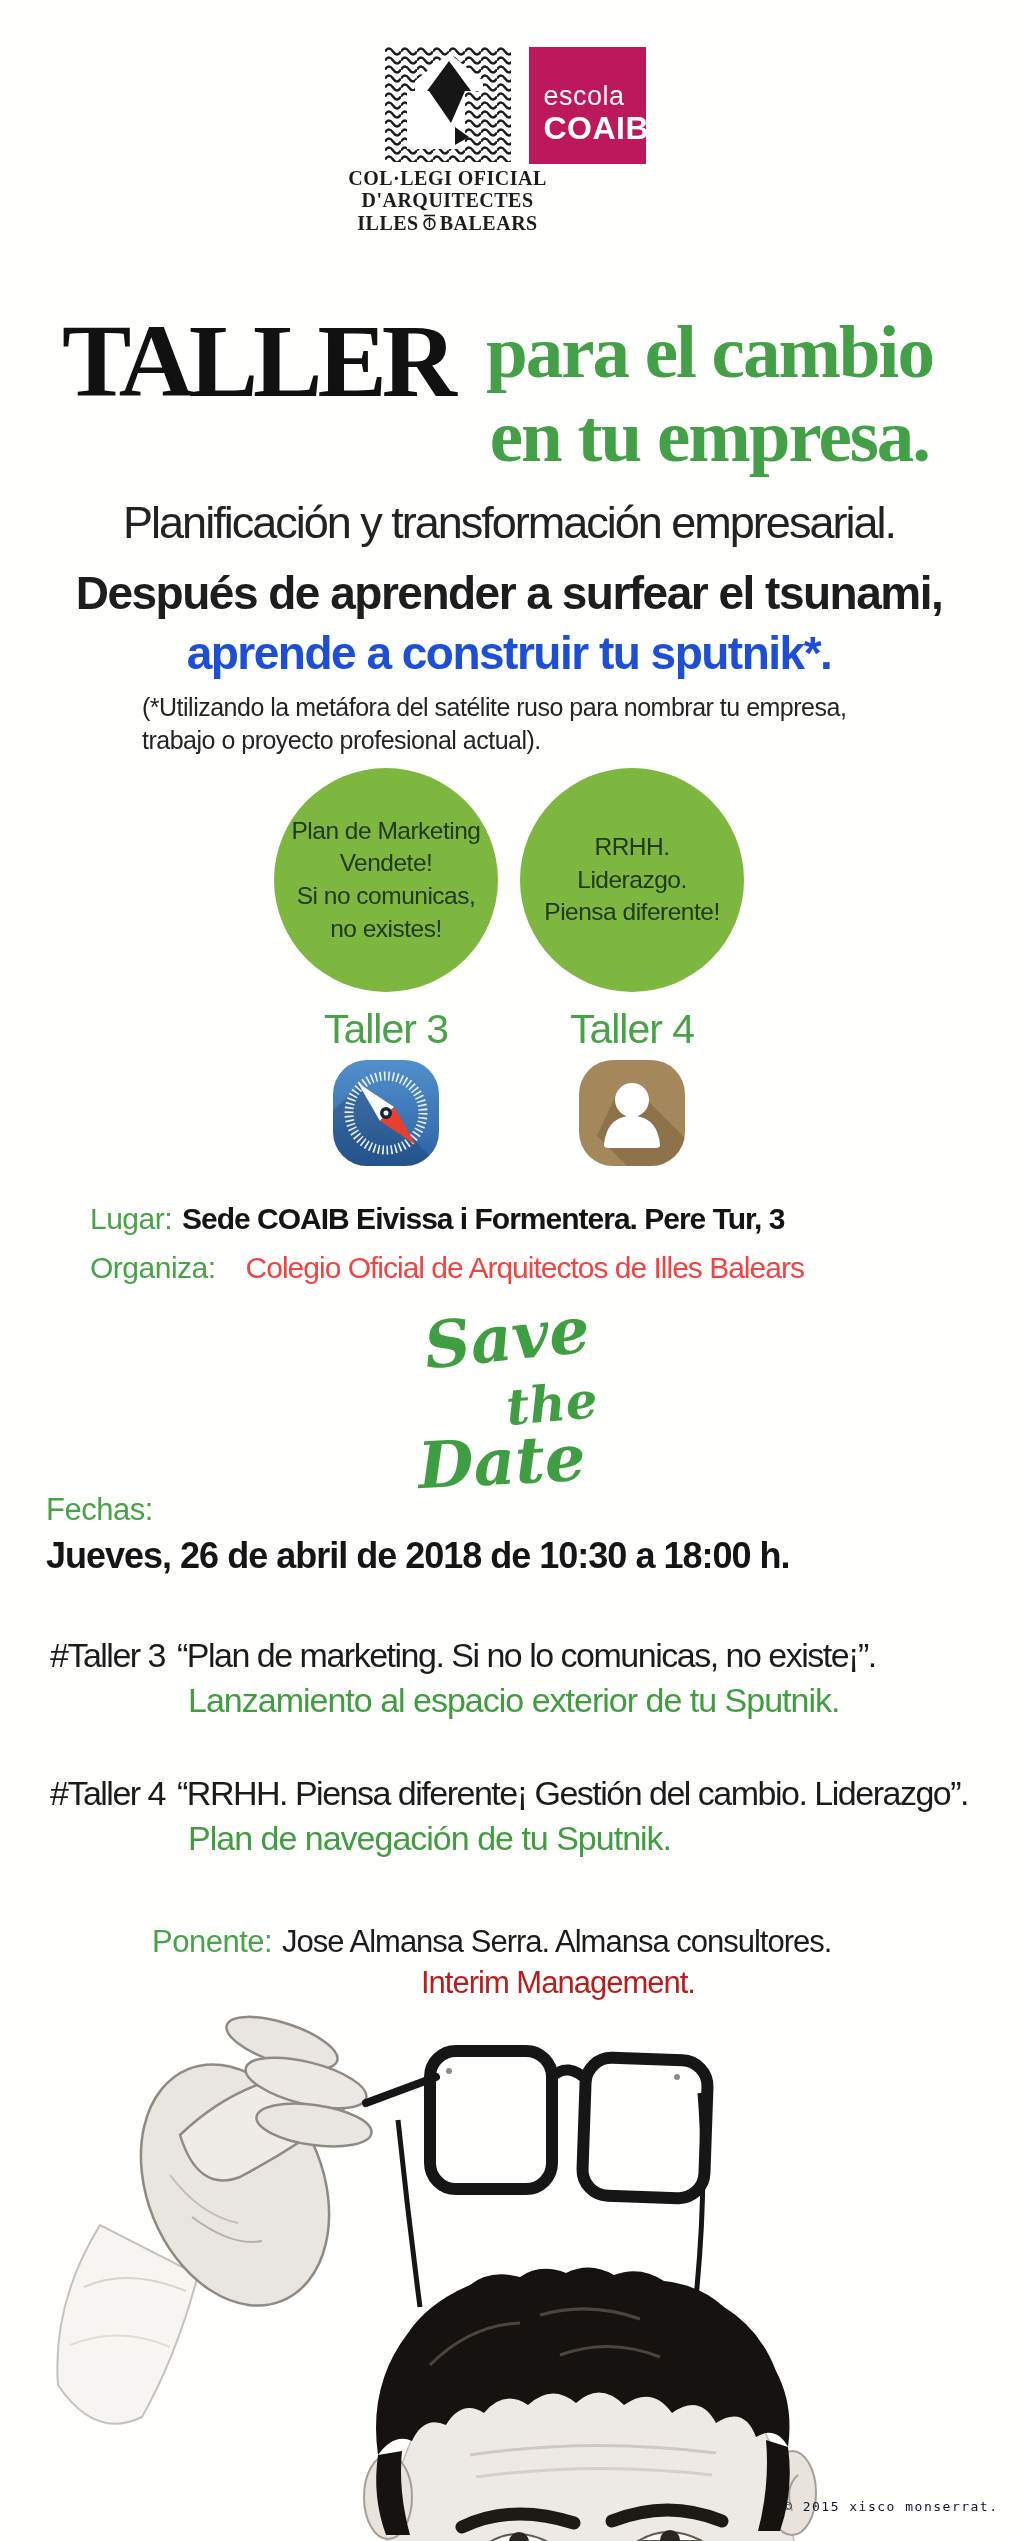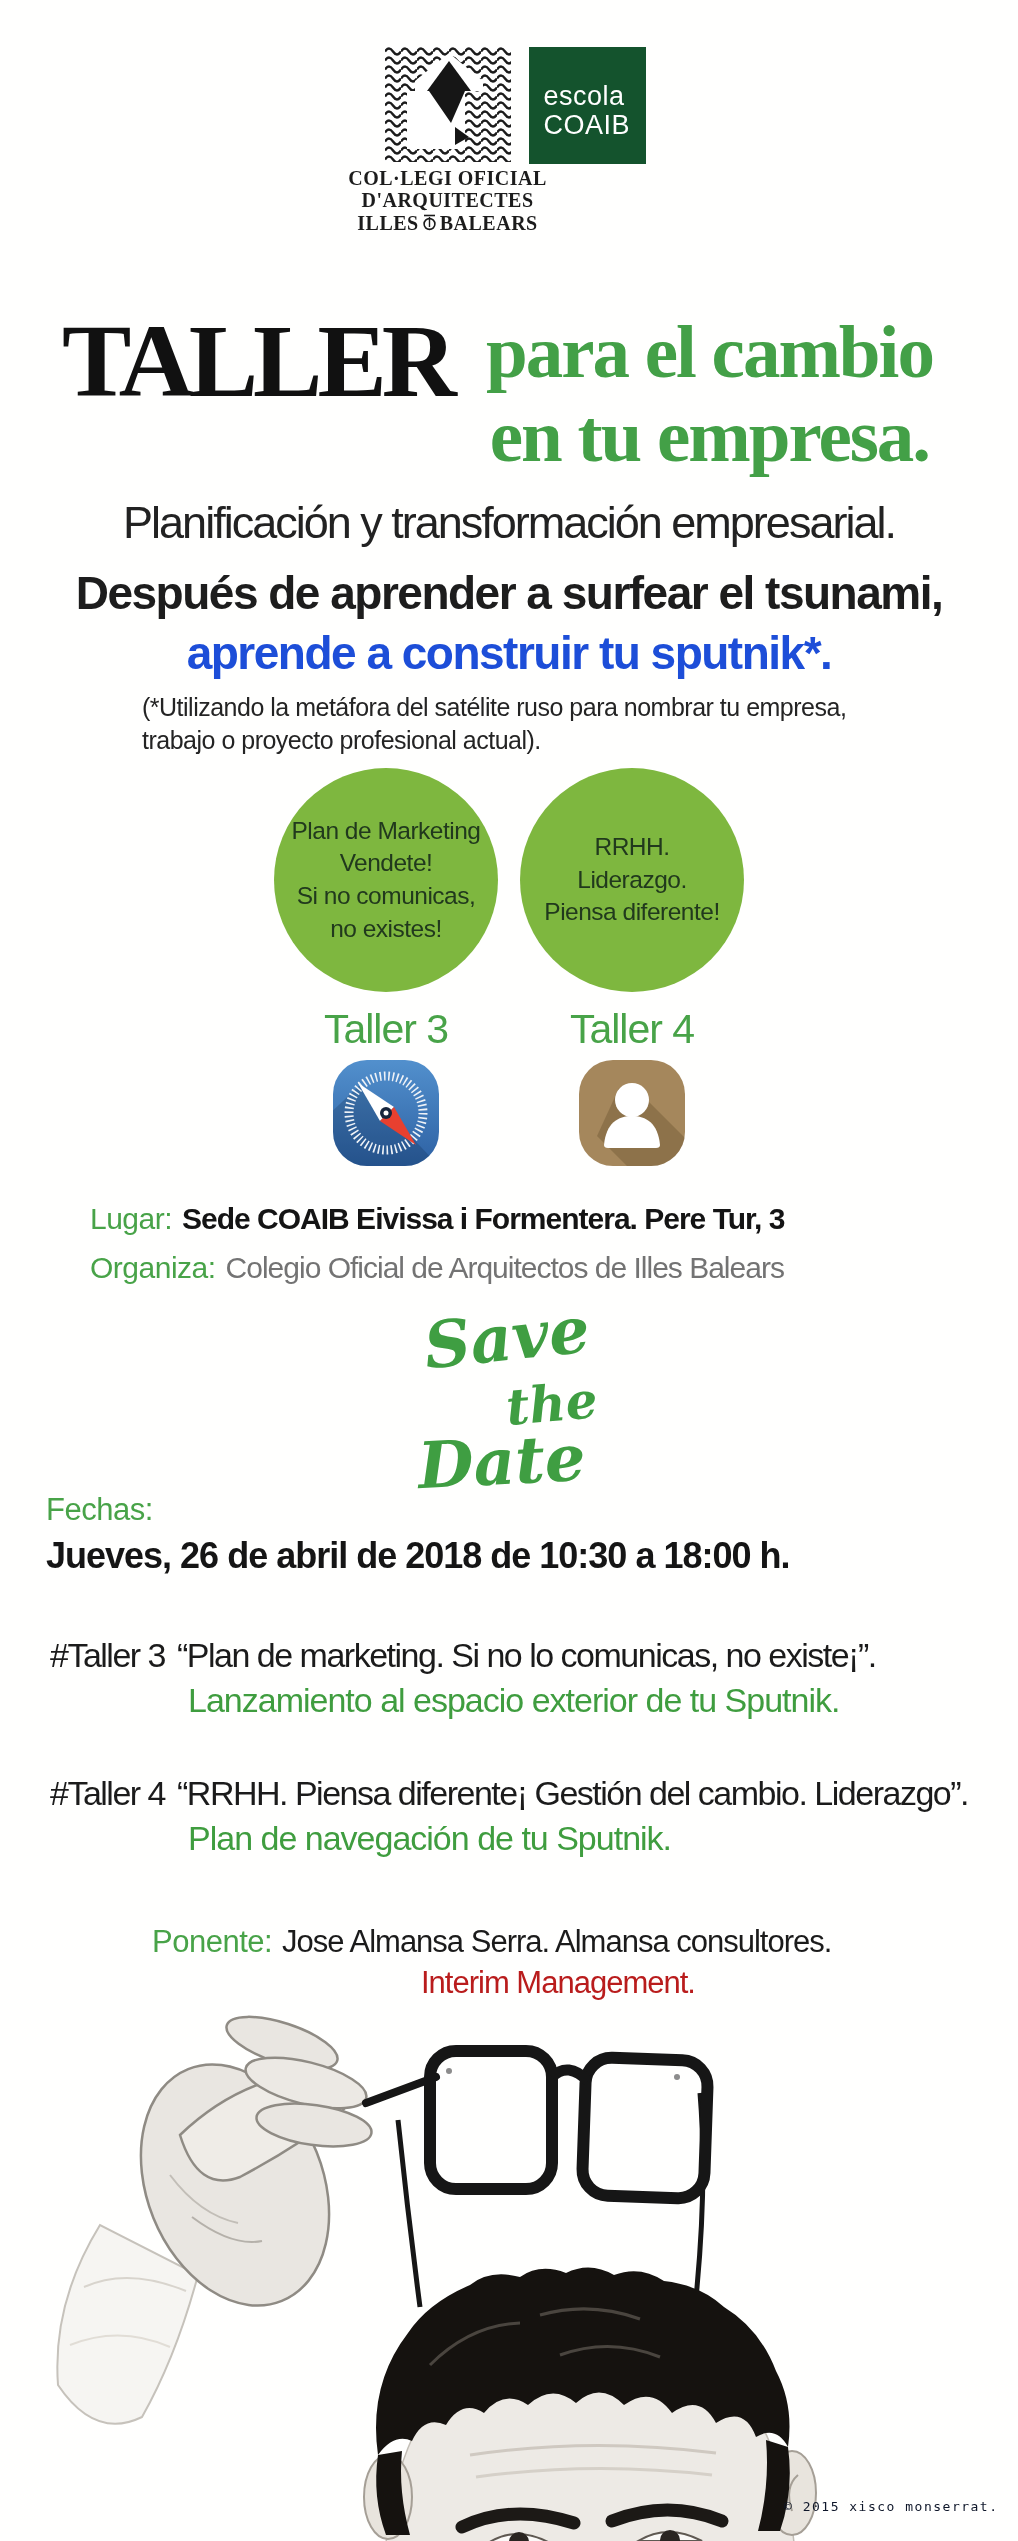--- a/index.html
+++ b/index.html
@@ -8,24 +8,24 @@
     background:#fffffe;overflow:hidden;
     font-family:"Liberation Sans",sans-serif;color:#1b1b1b;
   }
   
   .logo-wrap{position:absolute;top:47px;left:0;right:0;display:flex;justify-content:center;}
   .logo-row{display:flex;align-items:flex-start;gap:6px;}
   .logo-left{width:150px;display:flex;flex-direction:column;align-items:center;}
   .logo-caption{margin-top:5px;font-family:"Liberation Serif",serif;font-weight:600;
     font-size:20px;line-height:1.12;letter-spacing:.5px;text-align:center;color:#1c1c1c;white-space:nowrap;}
   .logo-caption .row3{display:flex;align-items:center;justify-content:center;gap:3px;}
-  .escola-badge{width:117px;height:117px;background:#14532d;box-sizing:border-box;
+  .escola-badge{width:117px;height:117px;background:#be185d;box-sizing:border-box;
     padding:36px 0 0 15px;color:#fff;}
   .escola-badge .w1{font-size:27px;font-weight:400;line-height:1.0;letter-spacing:.5px;}
-  .escola-badge .w2{font-size:27px;font-weight:400;line-height:1.15;letter-spacing:.5px;}
+  .escola-badge .w2{font-size:32px;font-weight:700;line-height:1.15;letter-spacing:.5px;}
   
   .title-row{position:absolute;top:296px;left:62px;display:flex;align-items:flex-start;gap:16px;}
   .title-black{font-family:"Liberation Serif",serif;font-weight:700;font-size:104px;
     line-height:1.25;letter-spacing:-5px;color:#111;}
   .title-green{margin-left:18px;margin-top:14px;text-align:center;font-family:"Liberation Serif",serif;
     font-weight:700;font-size:75px;line-height:1.12;letter-spacing:-2px;color:#43a047;}
   
   .intro1{position:absolute;top:497px;left:0;width:100%;text-align:center;
     font-size:45px;font-weight:400;letter-spacing:-2px;color:#222;}
   .intro2{position:absolute;top:566px;left:0;width:100%;text-align:center;
@@ -44,21 +44,21 @@
   .t-label{width:224px;text-align:center;font-size:41px;font-weight:400;
     letter-spacing:-1px;color:#48a348;}
   .icon-row{top:1058px;}
   .icon-cell{width:224px;display:flex;justify-content:center;}
   
   .detail-line{position:absolute;left:90px;font-size:30px;white-space:nowrap;}
   .detail-lugar{top:1202px;}
   .detail-organiza{top:1251px;}
   .green-label{color:#48a348;font-weight:400;letter-spacing:-.5px;margin-right:10px;}
   .lugar-value{font-weight:700;letter-spacing:-1px;color:#141414;}
-  .organiza-value{font-weight:400;letter-spacing:-1px;color:#737373;}
+  .organiza-value{font-weight:400;letter-spacing:-1px;color:#ef4444;margin-left:20px;}
   
   .std{position:absolute;font-family:"DejaVu Serif",serif;font-style:italic;font-weight:bold;
     color:#3f9e42;}
   .std-save{left:424px;top:1300px;font-size:64px;transform:rotate(-6deg);}
   .std-the{left:506px;top:1374px;font-size:50px;transform:rotate(-5deg);}
   .std-date{left:418px;top:1424px;font-size:64px;transform:rotate(-3deg);}
   
   .fechas-label{position:absolute;left:46px;top:1492px;font-size:31px;color:#48a348;letter-spacing:-.5px;}
   .fechas-value{position:absolute;left:46px;top:1535px;font-size:36px;font-weight:700;
     letter-spacing:-1px;color:#151515;}

